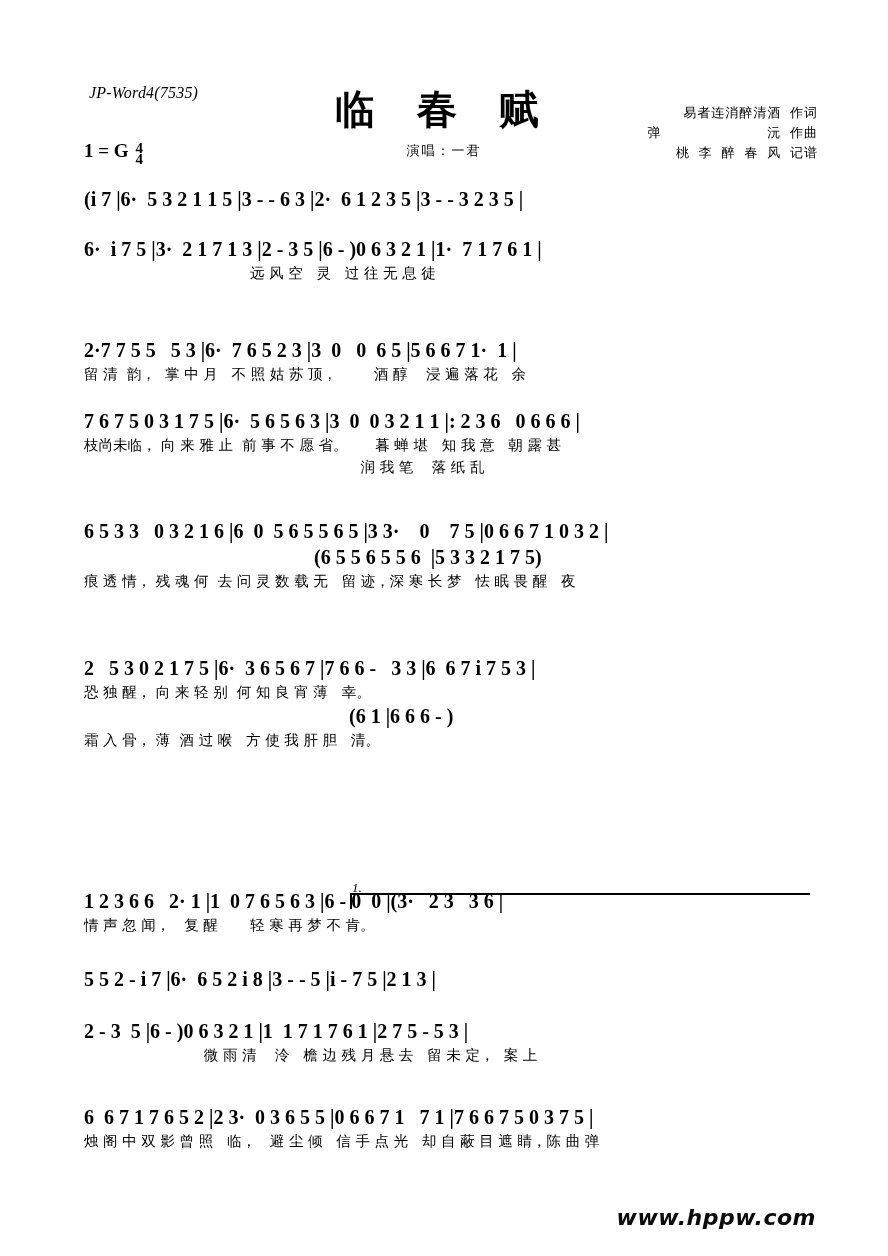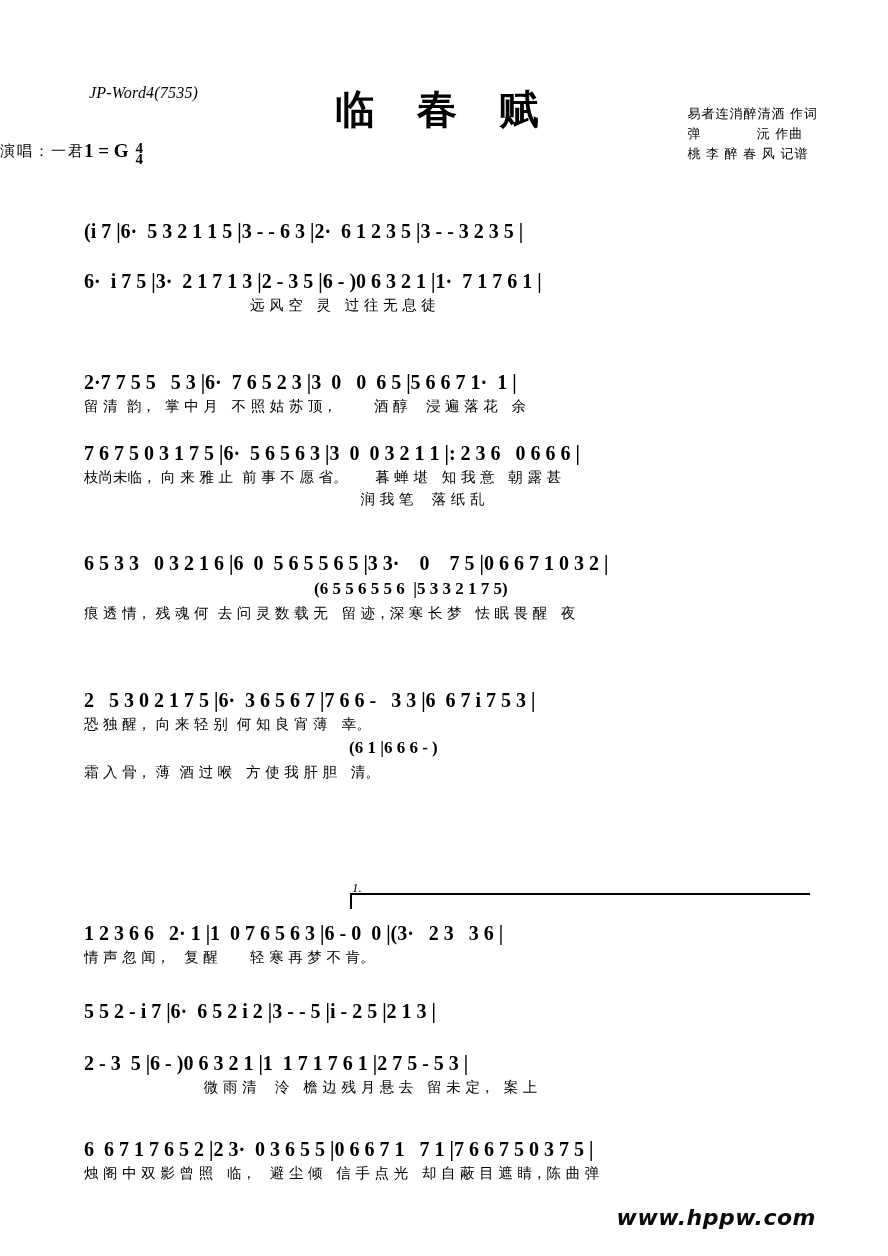--- a/index.html
+++ b/index.html
@@ -40,33 +40,33 @@
     font-size: 40px;
     font-weight: bold;
     letter-spacing: 14px;
     font-family: "DejaVu Sans", sans-serif;
   }
   .singer {
     position: absolute;
     left: 0;
     right: 0;
     top: 142px;
-    text-align: left;
-    font-size: 15px;
+    text-align: center;
+    font-size: 13px;
     letter-spacing: 2px;
     font-family: "DejaVu Sans", sans-serif;
   }
   .credits {
     position: absolute;
     right: 70px;
     top: 104px;
-    text-align: left;
+    text-align: right;
     font-size: 13px;
     line-height: 20px;
-    font-family: Liberation Sans, sans-serif;
+    font-family: Liberation Mono, monospace;
     letter-spacing: 1px;
   }
   .credits div { white-space: pre; }
 
   .keysig {
     position: absolute;
     left: 84px;
     top: 140px;
     font-size: 19px;
     font-weight: bold;
@@ -82,32 +82,31 @@
     text-align: center;
     vertical-align: middle;
   }
   .keysig .frac b { display: block; font-weight: bold; }
 
   
   .sys {
     position: absolute;
     left: 84px;
     width: 722px;
-    margin-top: 32px;
   }
   .notes {
     font-family: "Liberation Serif", serif;
     font-size: 20px;
     font-weight: bold;
     letter-spacing: 0px;
     white-space: pre;
     height: 26px;
     line-height: 26px;
   }
-  .notes.small { font-size: 17px; }
+  .notes.small { font-size: 20px; }
   .lyr {
     font-family: "DejaVu Sans", sans-serif;
     font-size: 14.5px;
     white-space: pre;
     height: 22px;
     line-height: 22px;
     letter-spacing: 0px;
   }
 
   .wm {
@@ -176,21 +175,21 @@
     <div class="lyr">霜 入 骨， 薄  酒 过 喉   方 使 我 肝 胆   清。</div>
   </div>
 
 
   <div class="sys" style="top:888px">
     <div class="notes">1 2 3 6 6   2· 1 |1  0 7 6 5 6 3 |6 - 0  0 |(3·   2 3   3 6 |</div>
     <div class="lyr">情 声 忽 闻，   复 醒       轻 寒 再 梦 不 肯。</div>
   </div>
 
   <div class="sys" style="top:966px">
-    <div class="notes">5 5 2 - i 7 |6·  6 5 2 i 2 |3 - - 5 |i - 2 5 |2 1 3 |</div>
+    <div class="notes">5 5 2 - i 7 |6·  6 5 2 i 8 |3 - - 5 |i - 7 5 |2 1 3 |</div>
   </div>
 
   <div class="sys" style="top:1018px">
     <div class="notes">2 - 3  5 |6 - )0 6 3 2 1 |1  1 7 1 7 6 1 |2 7 5 - 5 3 |</div>
     <div class="lyr">                          微 雨 清    泠   檐 边 残 月 悬 去   留 未 定，  案 上</div>
   </div>
 
   <div class="sys" style="top:1104px">
     <div class="notes">6  6 7 1 7 6 5 2 |2 3·  0 3 6 5 5 |0 6 6 7 1   7 1 |7 6 6 7 5 0 3 7 5 |</div>
     <div class="lyr">烛 阁 中 双 影 曾 照   临，   避 尘 倾   信 手 点 光   却 自 蔽 目 遮 睛，陈 曲 弹</div>

